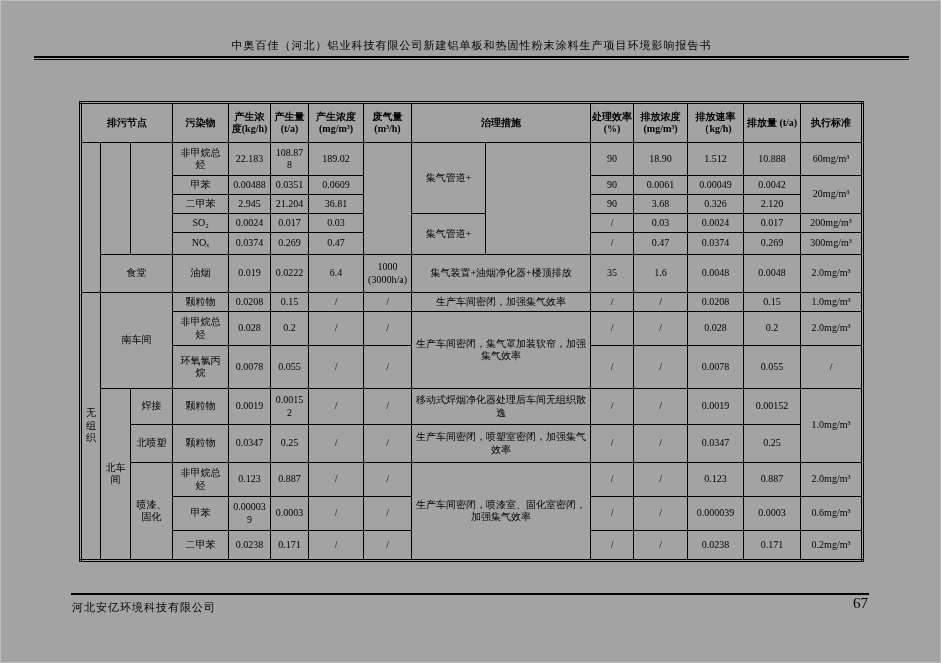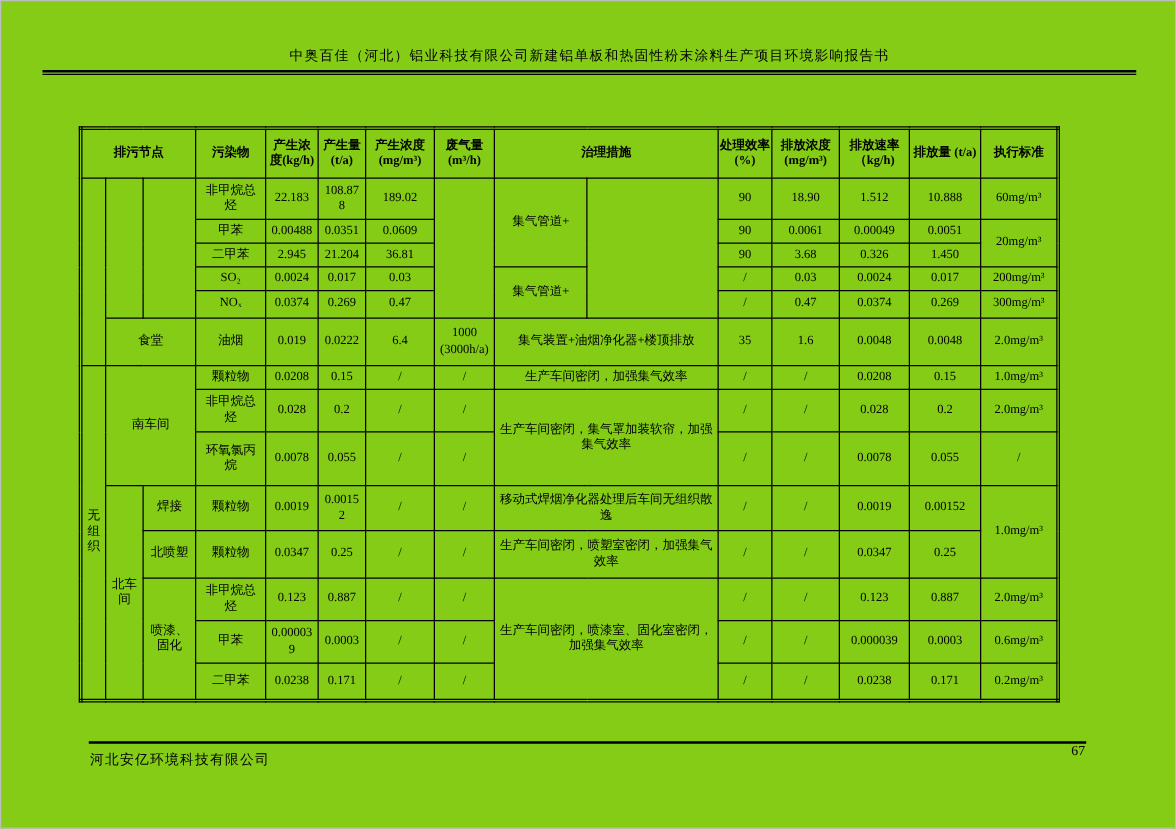--- a/index.html
+++ b/index.html
@@ -5,40 +5,40 @@
   * { margin:0; padding:0; box-sizing:border-box; }
   body {
     width:941px; height:663px;
     background:#ffffff;
     font-family:"Liberation Serif","DejaVu Serif",serif;
     color:#000;
   }
   .page {
     position:relative;
     width:941px; height:663px;
-    background:#84cc16;
+    background:#a3a3a3;
     border:1px solid #bdbdbd;
     overflow:hidden;
   }
   
   .doc-header {
     position:absolute; top:36px; left:33px; width:875px;
     text-align:center;
   }
   .doc-title {
     font-size:11px;
     letter-spacing:1px;
     line-height:16px;
   }
   .rule-thick { height:2px; background:#000; margin-top:3px; }
   .rule-thin  { height:1px; background:#000; margin-top:1px; }
 
   
   table.emission {
-    position:absolute; top:100px; left:62px;
+    position:absolute; top:100px; left:78px;
     width:783px;
     border-collapse:collapse;
     table-layout:fixed;
     border:3px double #000;
   }
   table.emission th, table.emission td {
     border:1px solid #000;
     text-align:center;
     vertical-align:middle;
     font-size:10px;
@@ -58,22 +58,22 @@
   
   .footer-rule {
     position:absolute; top:592px; left:70px; width:798px;
     height:2px; background:#000;
   }
   .footer-company {
     position:absolute; top:599px; left:71px;
     font-size:11px; letter-spacing:1px;font-family:Liberation Mono, monospace;
   }
   .page-number {
-    position:absolute; top:594px; left:856px; width:43px;
-    text-align:left; font-size:11px;
+    position:absolute; top:594px; left:824px; width:43px;
+    text-align:right; font-size:15px;
   }
 </style>
 </head>
 <body>
 
 <div class="page">
 
   <div class="doc-header">
     <div class="doc-title">中奥百佳（河北）铝业科技有限公司新建铝单板和热固性粉末涂料生产项目环境影响报告书</div>
     <div class="rule-thick"></div>
@@ -133,32 +133,32 @@
         <td>60mg/m³</td>
       </tr>
       <tr style="height:19px">
         <td>甲苯</td>
         <td class="num">0.00488</td>
         <td class="num">0.0351</td>
         <td class="num">0.0609</td>
         <td>90</td>
         <td class="num">0.0061</td>
         <td class="num">0.00049</td>
-        <td class="num">0.0051</td>
+        <td class="num">0.0042</td>
         <td rowspan="2">20mg/m³</td>
       </tr>
       <tr style="height:19px">
         <td>二甲苯</td>
         <td class="num">2.945</td>
         <td class="num">21.204</td>
         <td class="num">36.81</td>
         <td>90</td>
         <td class="num">3.68</td>
         <td class="num">0.326</td>
-        <td class="num">1.450</td>
+        <td class="num">2.120</td>
       </tr>
       <tr style="height:19px">
         <td>SO₂</td>
         <td class="num">0.0024</td>
         <td class="num">0.017</td>
         <td class="num">0.03</td>
         <td rowspan="2" class="treat">集气管道+</td>
         <td>/</td>
         <td class="num">0.03</td>
         <td class="num">0.0024</td>

